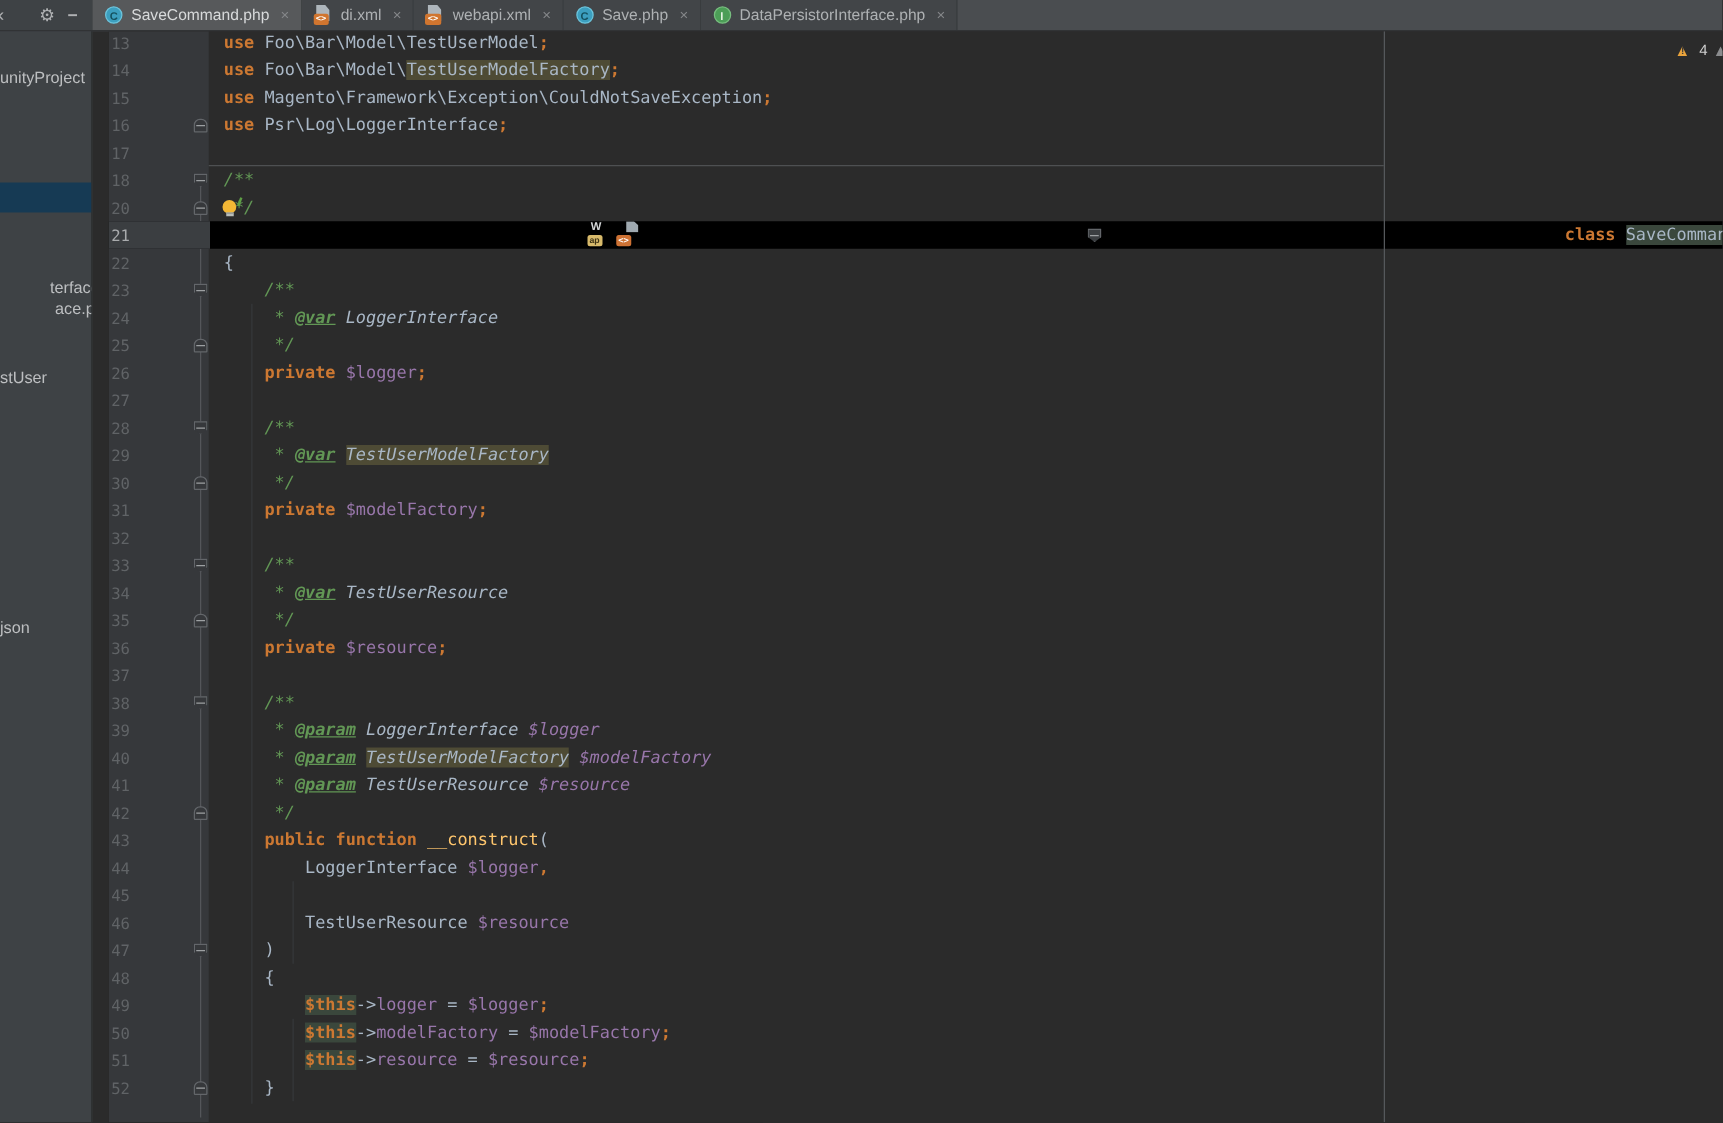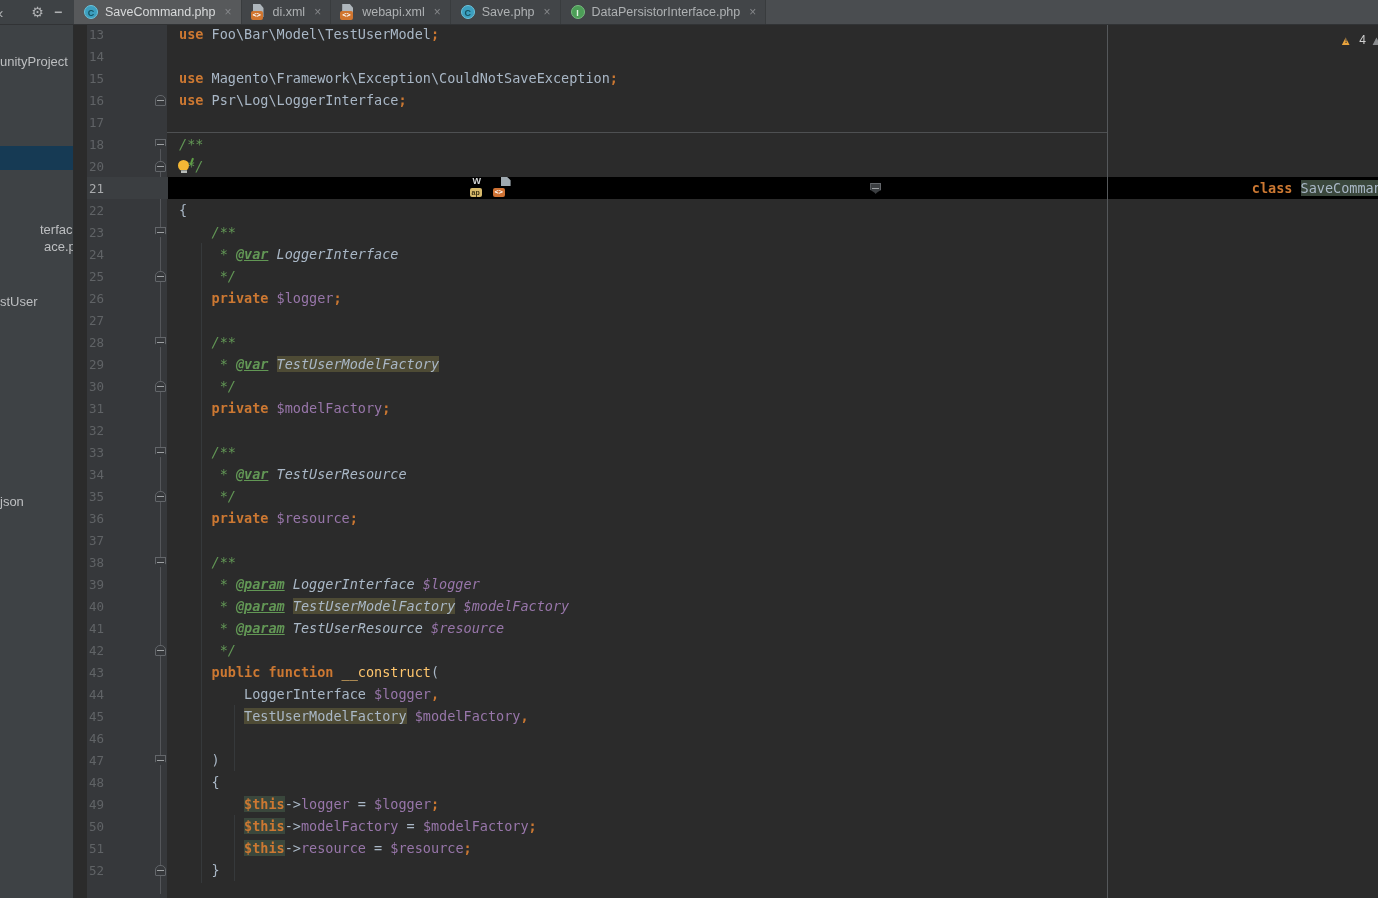--- a/index.html
+++ b/index.html
@@ -183,20 +183,21 @@
       <div class="row">
         <span class="ln">13</span>
         <span class="bcell"></span>
         <span class="fcell"></span>
         <span class="code"><span class="tk-k">use</span><span class="tk-t"> Foo\Bar\Model\TestUserModel</span><span class="tk-k">;</span></span>
       </div>
       <div class="row">
         <span class="ln">14</span>
         <span class="bcell"></span>
         <span class="fcell"></span>
+        <span class="code"><span class="tk-k">use</span><span class="tk-t"> Foo\Bar\Model\</span><span class="tk-t tk-hf">TestUserModelFactory</span><span class="tk-k">;</span></span>
       </div>
       <div class="row">
         <span class="ln">15</span>
         <span class="bcell"></span>
         <span class="fcell"></span>
         <span class="code"><span class="tk-k">use</span><span class="tk-t"> Magento\Framework\Exception\CouldNotSaveException</span><span class="tk-k">;</span></span>
       </div>
       <div class="row">
         <span class="ln">16</span>
         <span class="bcell"></span>
@@ -401,26 +402,26 @@
       <div class="row">
         <span class="ln">44</span>
         <span class="bcell"></span>
         <span class="fcell"></span>
         <span class="code"><span class="tk-t">        LoggerInterface </span><span class="tk-v">$logger</span><span class="tk-k">,</span></span>
       </div>
       <div class="row">
         <span class="ln">45</span>
         <span class="bcell"></span>
         <span class="fcell"></span>
-        <span class="code"><span class="tk-t">        </span><span class="tk-t tk-hf">TestUserModelFactory</span><span class="tk-t"> </span><span class="tk-v">$modelFactory</span><span class="tk-k">,</span></span>
       </div>
       <div class="row">
         <span class="ln">46</span>
         <span class="bcell"></span>
         <span class="fcell"></span>
+        <span class="code"><span class="tk-t">        TestUserResource </span><span class="tk-v">$resource</span></span>
       </div>
       <div class="row">
         <span class="ln">47</span>
         <span class="bcell"></span>
         <span class="fcell">
           <span class="fold start"></span>
         </span>
         <span class="code"><span class="tk-t">    )</span></span>
       </div>
       <div class="row">

